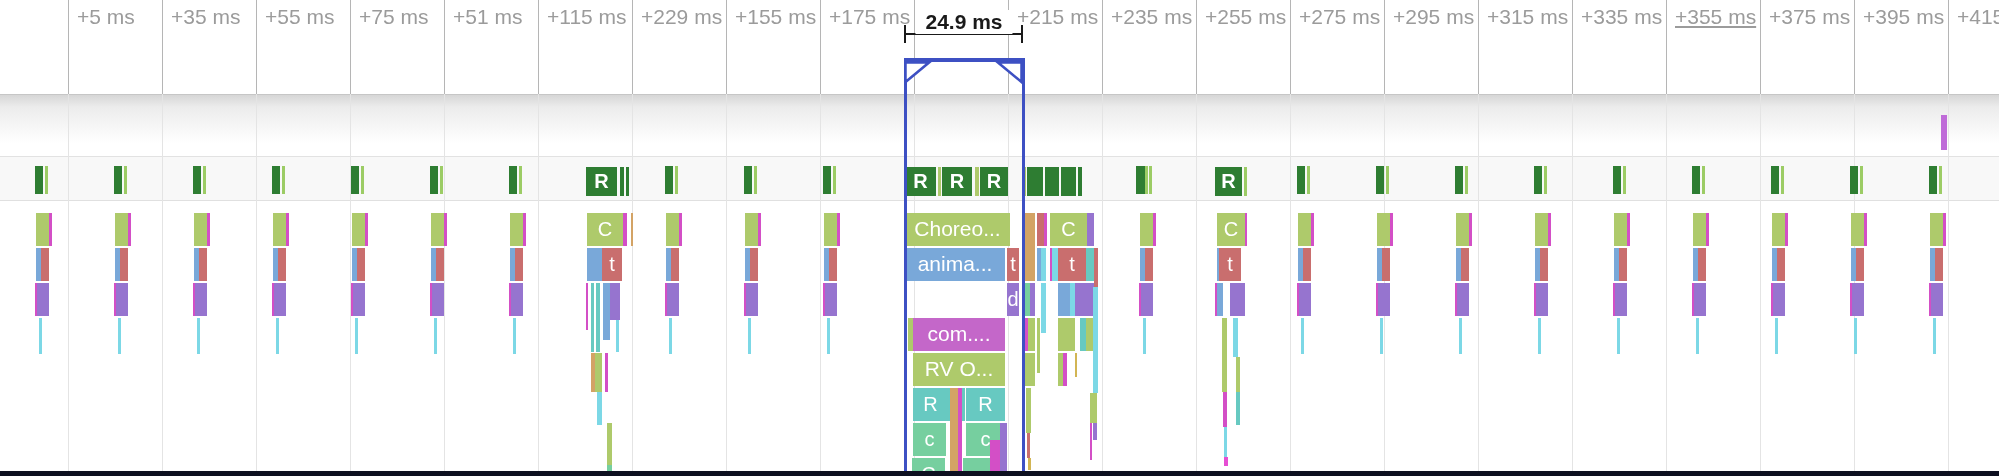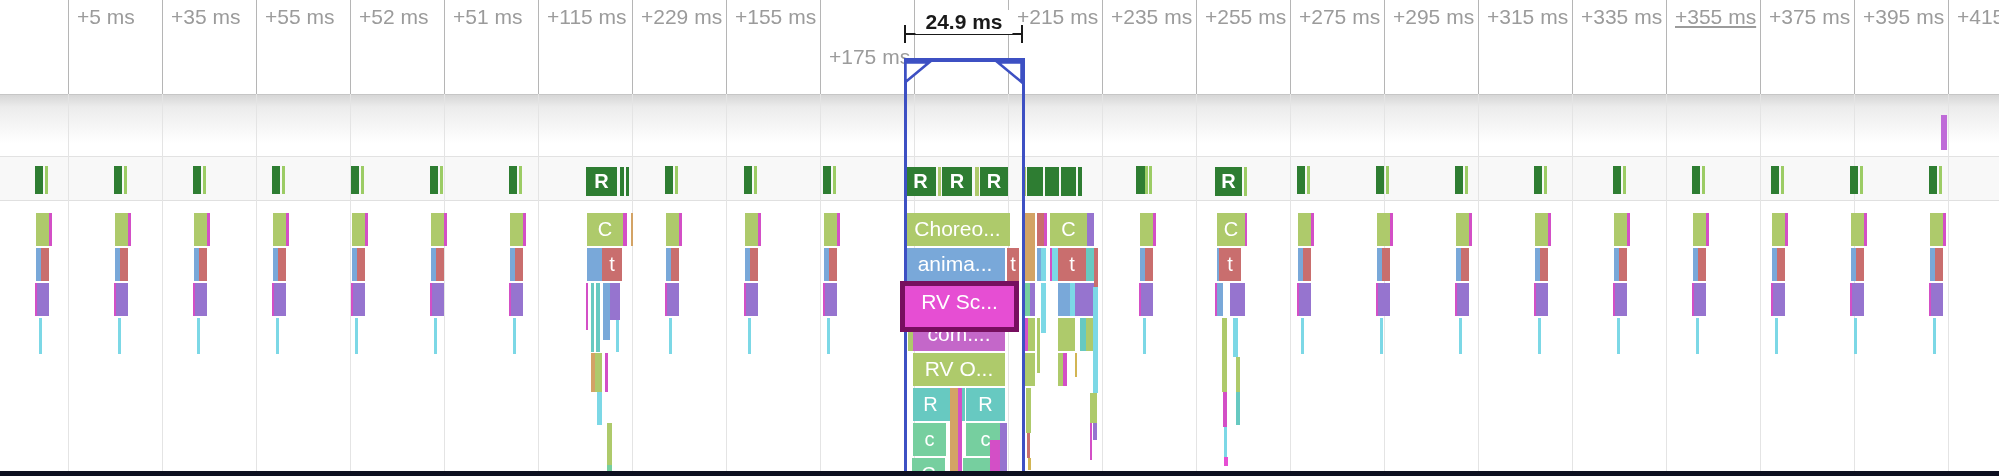--- a/index.html
+++ b/index.html
@@ -81,26 +81,26 @@
       <div class="tickline-body" style="left: 1760px;"></div>
       <div class="tickline-ruler" style="left: 1854px;"></div>
       <div class="tickline-body" style="left: 1854px;"></div>
       <div class="tickline-ruler" style="left: 1948px;"></div>
       <div class="tickline-body" style="left: 1948px;"></div>
     </div>
   <div id="labels">
       <div class="tick-label" style="left: 77px;">+5 ms</div>
       <div class="tick-label" style="left: 171px;">+35 ms</div>
       <div class="tick-label" style="left: 265px;">+55 ms</div>
-      <div class="tick-label" style="left: 359px;">+52 ms</div>
+      <div class="tick-label" style="left: 359px;">+75 ms</div>
       <div class="tick-label" style="left: 453px;">+51 ms</div>
       <div class="tick-label" style="left: 547px;">+115 ms</div>
       <div class="tick-label" style="left: 641px;">+229 ms</div>
       <div class="tick-label" style="left: 735px;">+155 ms</div>
-      <div class="tick-label" style="left: 829px; margin-top: 40px;">+175 ms</div>
+      <div class="tick-label" style="left: 829px;">+175 ms</div>
       <div class="tick-label" style="left: 923px;">+195 ms</div>
       <div class="tick-label" style="left: 1017px;">+215 ms</div>
       <div class="tick-label" style="left: 1111px;">+235 ms</div>
       <div class="tick-label" style="left: 1205px;">+255 ms</div>
       <div class="tick-label" style="left: 1299px;">+275 ms</div>
       <div class="tick-label" style="left: 1393px;">+295 ms</div>
       <div class="tick-label" style="left: 1487px;">+315 ms</div>
       <div class="tick-label" style="left: 1581px;">+335 ms</div>
       <div class="tick-label" style="left: 1675px; text-decoration: underline;">+355 ms</div>
       <div class="tick-label" style="left: 1769px;">+375 ms</div>
@@ -401,16 +401,15 @@
   </svg>
   <svg class="sel-handle" id="sel-handle-right" width="28" height="24" style="left: 995px; top: 61px;">
     <polygon points="26.5,1.5 3,1.5 26.5,21" fill="#ffffff" stroke="#3d50c3" stroke-width="2.5"></polygon>
   </svg>
 
   <div id="bracket-line" style="left: 904px; top: 33px; width: 119px;"></div>
   <div class="bracket-end" id="bracket-end-left" style="left: 904px; top: 25px;"></div>
   <div class="bracket-end" id="bracket-end-right" style="left: 1021px; top: 25px;"></div>
   <div id="measure-label" style="left: 964px; top: 10px;">24.9 ms</div>
 
-  <div id="selected-event" style="left: 900px; top: 281px; width: 109px; height: 41px; line-height: 31px;">RV Sc...</div>
 
   <div class="band" id="bottom-strip"></div>
 </div>
 
 </body></html>

